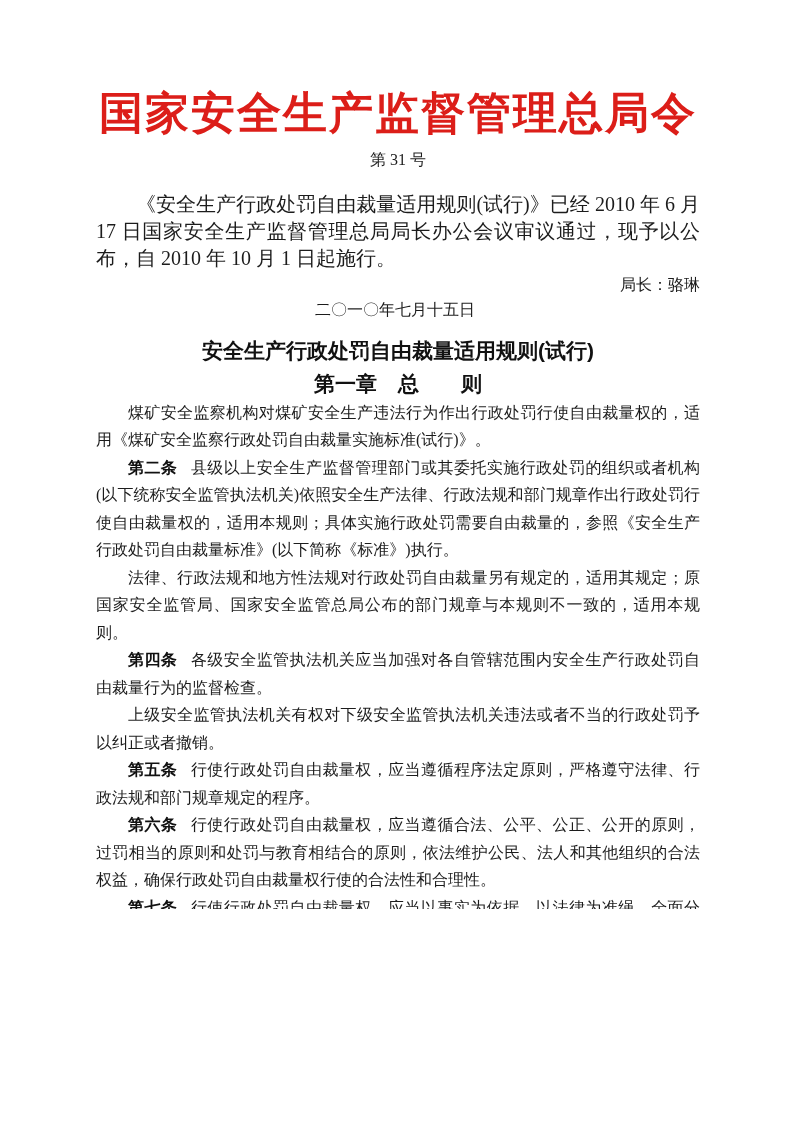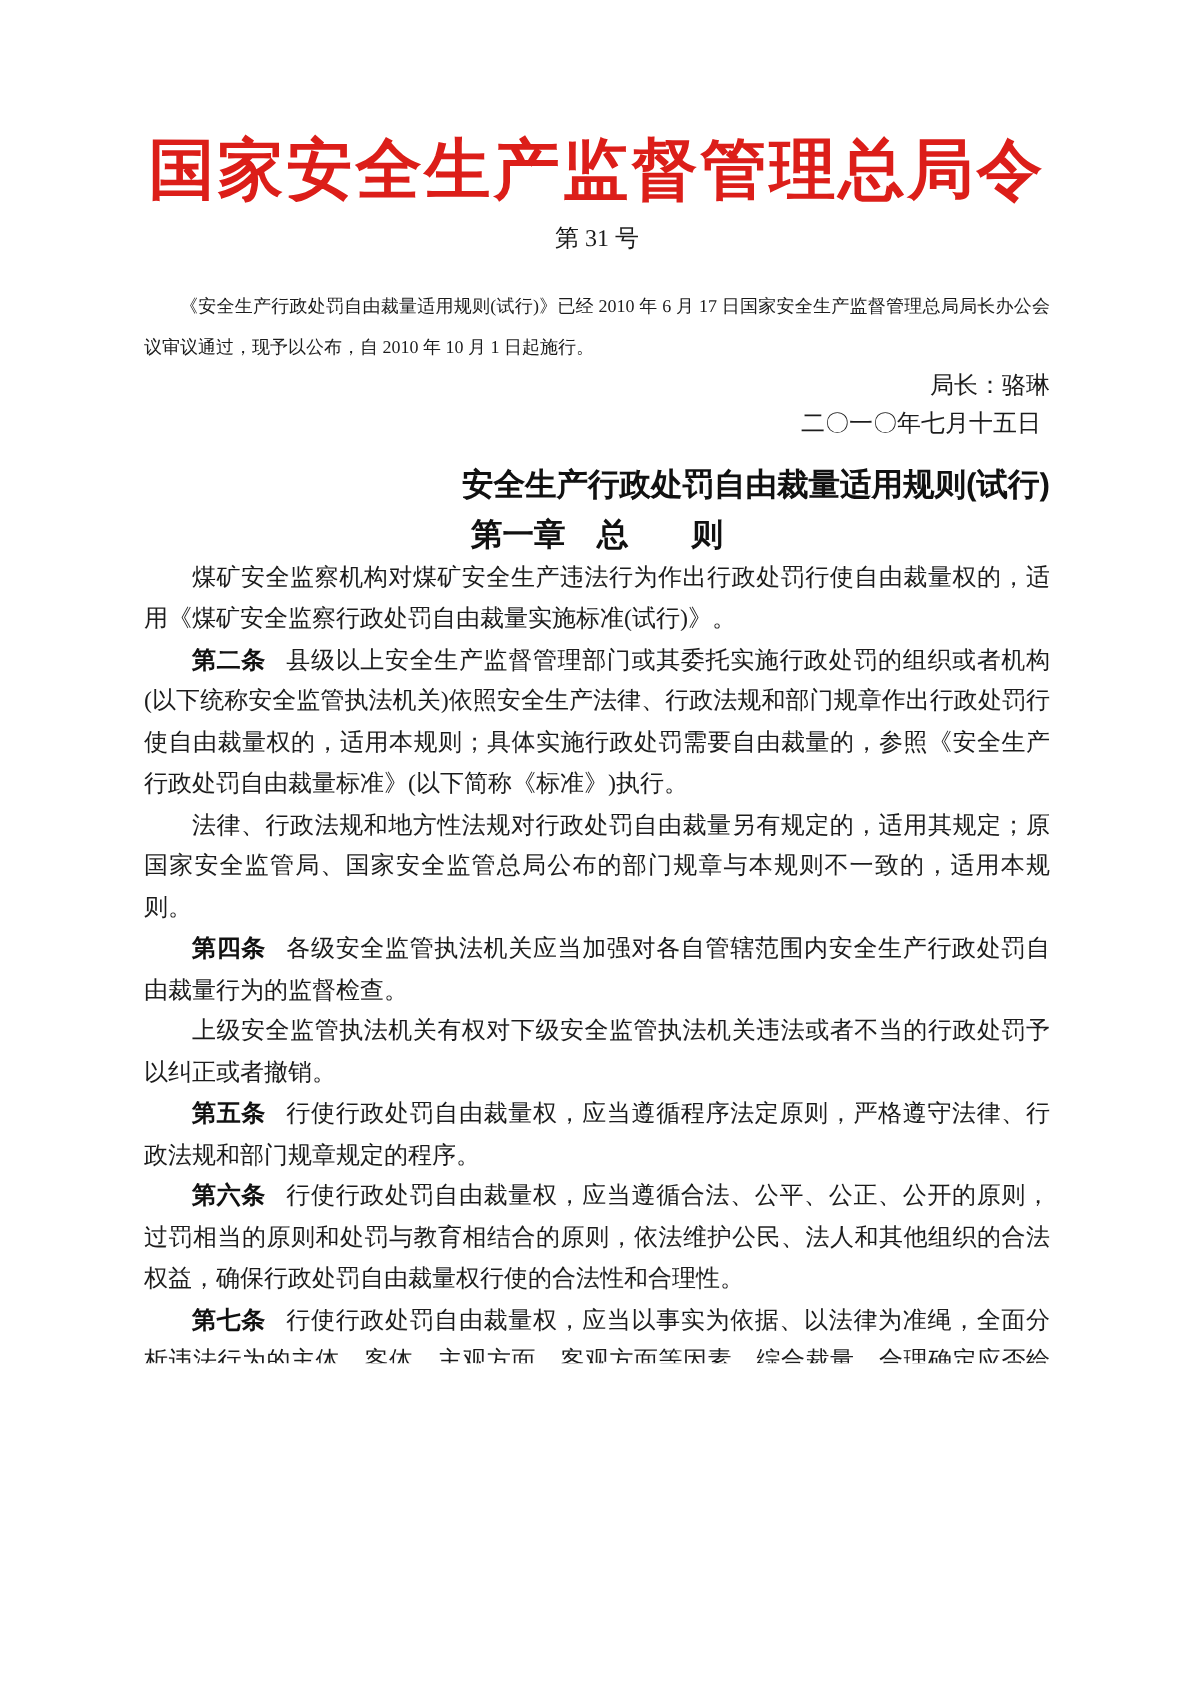--- a/index.html
+++ b/index.html
@@ -31,34 +31,34 @@
     white-space: nowrap;
   }
   .order-no {
     text-align: center;
     font-size: 16px;
     line-height: 22px;
     margin-bottom: 20px;
   }
   .announcement {
     margin: 0;
-    font-size: 12px;
+    font-size: 20px;
     line-height: 27px;
     text-align: justify;
     text-indent: 2em;
   }
   .sig {
     font-size: 16px;
     line-height: 25px;
     text-align: right;
   }
-  .sig.date { padding-right: 6px; }
+  .sig.date { padding-right: 6px; text-align: center; }
   .doc-title {
     margin: 14px 0 6px 0;
-    text-align: right;
+    text-align: center;
     font-family: "Liberation Sans", "DejaVu Sans", sans-serif;
     font-weight: bold;
     font-size: 21px;
     line-height: 30px;
     color: #111;
   }
   .chapter-heading {
     text-align: center;
     font-family: "Liberation Sans", "DejaVu Sans", sans-serif;
     font-weight: bold;

